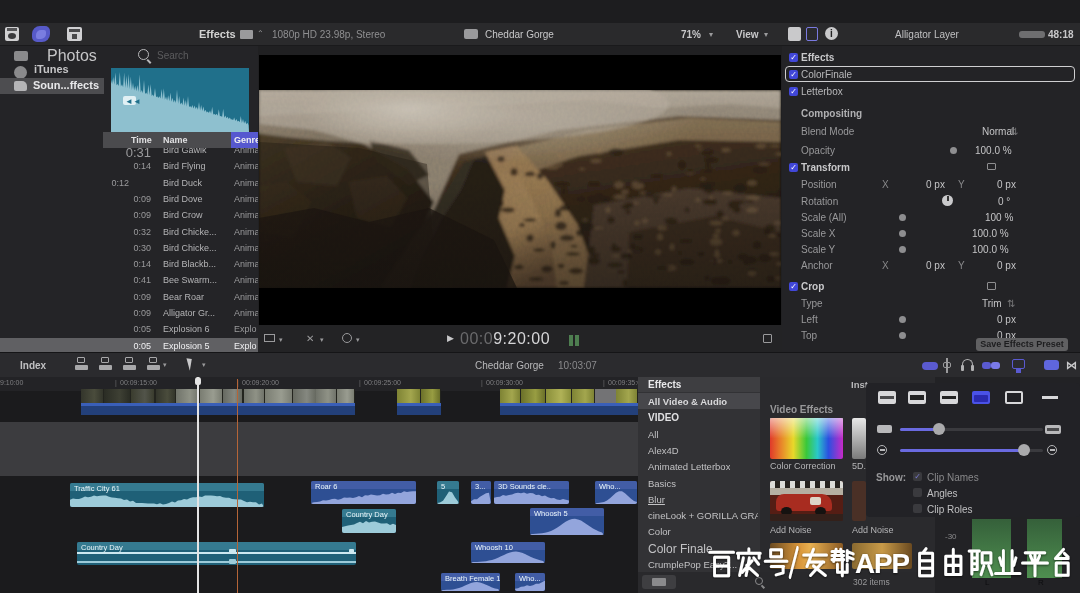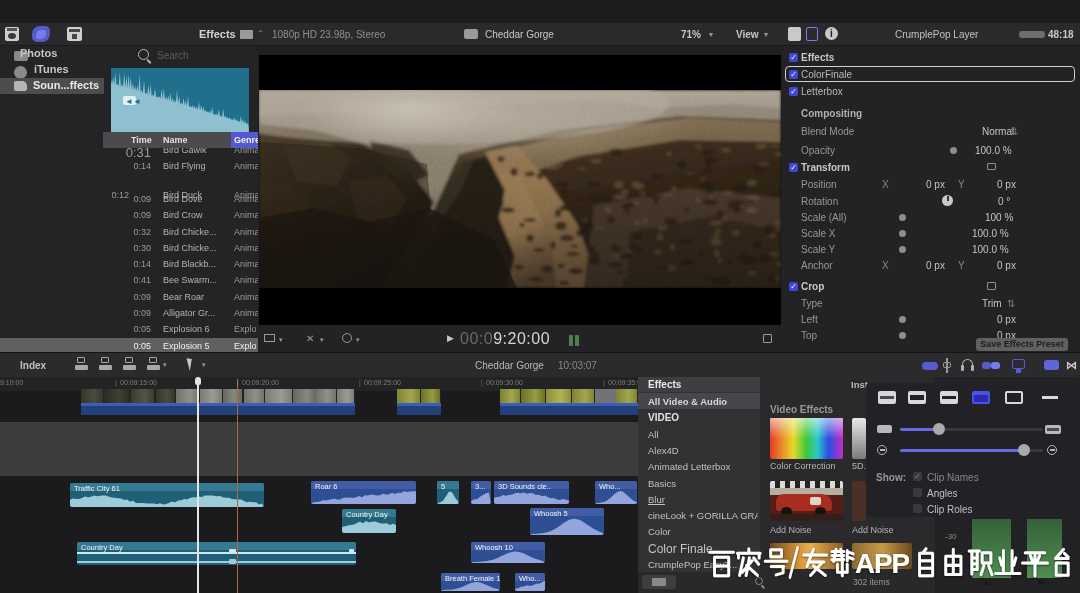--- a/index.html
+++ b/index.html
@@ -32,29 +32,29 @@
     <div class="abs" style="left:464px;top:6px;width:14px;height:10px;background:#9a9a9c;border-radius:2px;"></div>
     <div class="abs" style="left:485px;top:6px;color:#c8c8ca;font-size:10px;">Cheddar Gorge</div>
     <div class="abs" style="left:681px;top:6px;color:#c8c8ca;font-size:10px;font-weight:bold;">71%</div>
     <div class="abs" style="left:709px;top:7px;color:#9a9a9c;font-size:8px;">▾</div>
     <div class="abs" style="left:736px;top:6px;color:#c8c8ca;font-size:10px;font-weight:bold;">View</div>
     <div class="abs" style="left:764px;top:7px;color:#9a9a9c;font-size:8px;">▾</div>
 
     <div class="abs" style="left:788px;top:4px;width:13px;height:14px;background:#c9c9cb;border-radius:2px;"></div>
     <div class="abs" style="left:806px;top:4px;width:12px;height:14px;border:1.5px solid #7a7ae0;border-radius:2px;"></div>
     <div class="abs" style="left:825px;top:4px;width:13px;height:13px;border-radius:50%;background:#c9c9cb;color:#222;font-size:10px;font-weight:bold;text-align:center;line-height:13px;">i</div>
-    <div class="abs" style="left:895px;top:6px;color:#c0c0c2;font-size:10px;">CrumplePop Layer</div>
+    <div class="abs" style="left:895px;top:6px;color:#c0c0c2;font-size:10px;">Alligator Layer</div>
     <div class="abs" style="left:1019px;top:8px;width:26px;height:7px;border-radius:3px;background:#6e6e70;"></div>
     <div class="abs" style="left:1048px;top:6px;color:#c8c8ca;font-size:10px;font-weight:bold;">48:18</div>
   </div>
 
   <div class="abs" id="browser" style="left:0;top:46px;width:258px;height:306px;background:#242427;">
 
     <div class="abs" style="left:14px;top:5px;width:14px;height:10px;background:#8a8a8c;border-radius:2px;"></div>
-    <div class="abs" style="left:20px;top:1px;color:#c5c5c7;font-size:11px;font-weight:bold;">Photos</div>
+    <div class="abs" style="left:47px;top:1px;color:#c5c5c7;font-size:16px;font-weight:normal;">Photos</div>
     <div class="abs" style="left:14px;top:20px;width:13px;height:13px;background:#8a8a8c;border-radius:50%;"></div>
     <div class="abs" style="left:34px;top:17px;color:#c5c5c7;font-size:11px;font-weight:bold;">iTunes</div>
     <div class="abs" style="left:0px;top:32px;width:104px;height:16px;background:#4d4d50;"></div>
     <div class="abs" style="left:14px;top:35px;width:13px;height:10px;background:#b5b5b7;border-radius:2px 5px 2px 2px;"></div>
     <div class="abs" style="left:33px;top:33px;color:#e8e8ea;font-size:11px;font-weight:bold;">Soun...ffects</div>
 
     <div class="abs" style="left:138px;top:3px;width:11px;height:11px;border:1.7px solid #b8b8ba;border-radius:50%;"></div>
     <div class="abs" style="left:148px;top:13px;width:1.8px;height:5px;background:#b8b8ba;transform:rotate(-45deg);"></div>
     <div class="abs" style="left:157px;top:4px;color:#5c5c5e;font-size:10px;">Search</div>
 
@@ -76,21 +76,21 @@
         <div class="abs" style="left:0;top:-6px;width:258px;height:16px;">
           <div class="abs" style="right:107px;top:3px;color:#9a9a9c;font-size:13px;">0:31</div>
           <div class="abs" style="left:163px;top:3px;color:#b4b4b6;font-size:9px;">Bird Gawlk</div>
           <div class="abs" style="left:234px;top:3px;color:#9a9a9c;font-size:9px;">Anima</div>
         </div>
         <div class="abs" style="left:0;top:10.3px;width:258px;height:16px;">
           <div class="abs" style="right:107px;top:3px;color:#9a9a9c;font-size:9px;">0:14</div>
           <div class="abs" style="left:163px;top:3px;color:#b4b4b6;font-size:9px;">Bird Flying</div>
           <div class="abs" style="left:234px;top:3px;color:#9a9a9c;font-size:9px;">Anima</div>
         </div>
-        <div class="abs" style="left:0;top:39px;width:236px;height:16px;">
+        <div class="abs" style="left:0;top:27px;width:236px;height:16px;">
           <div class="abs" style="right:107px;top:3px;color:#9a9a9c;font-size:9px;">0:12</div>
           <div class="abs" style="left:163px;top:3px;color:#b4b4b6;font-size:9px;">Bird Duck</div>
           <div class="abs" style="left:234px;top:3px;color:#9a9a9c;font-size:9px;">Anima</div>
         </div>
         <div class="abs" style="left:0;top:42.900000000000006px;width:258px;height:16px;">
           <div class="abs" style="right:107px;top:3px;color:#9a9a9c;font-size:9px;">0:09</div>
           <div class="abs" style="left:163px;top:3px;color:#b4b4b6;font-size:9px;">Bird Dove</div>
           <div class="abs" style="left:234px;top:3px;color:#9a9a9c;font-size:9px;">Anima</div>
         </div>
         <div class="abs" style="left:0;top:59.2px;width:258px;height:16px;">

